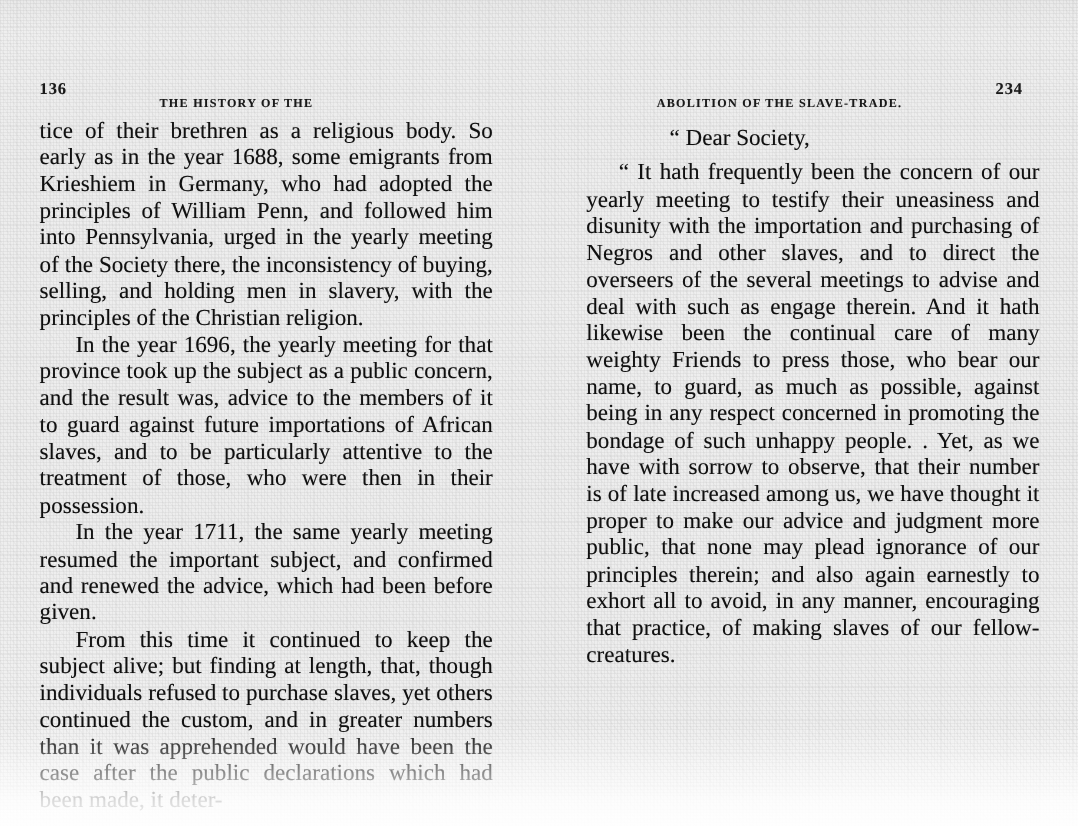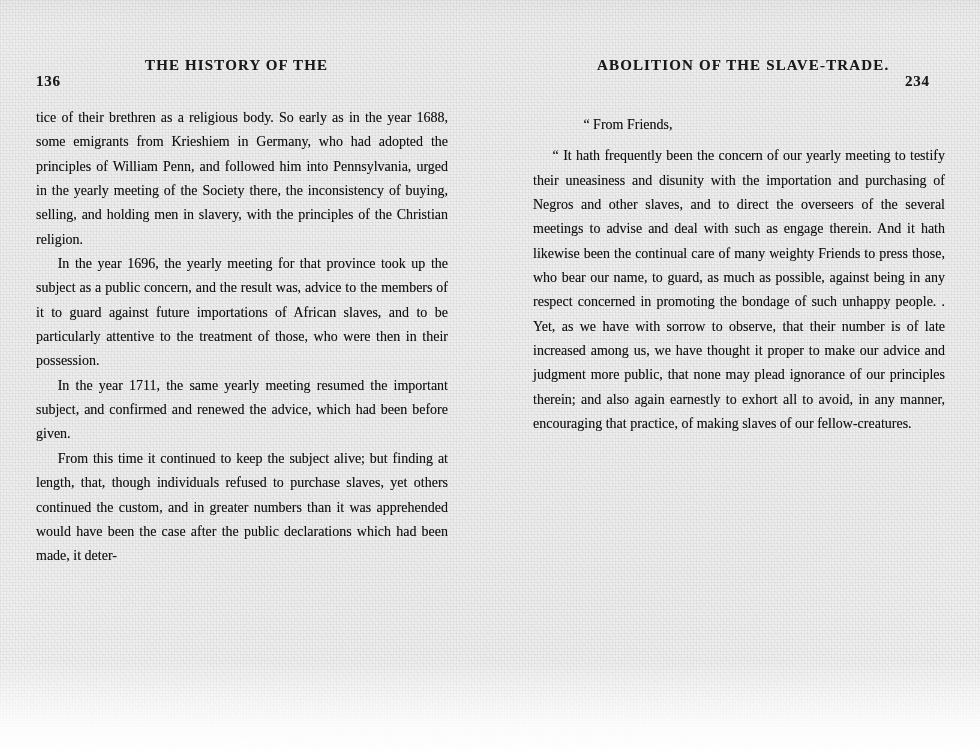--- a/index.html
+++ b/index.html
@@ -50,22 +50,22 @@
     position: absolute;
     left: 0; right: 0; top: 0;
     height: 26px;
     background: linear-gradient(180deg, rgba(232,232,232,.9) 0%, rgba(255,255,255,0) 100%);
     pointer-events: none;
   }
 
   
   .running-head {
     position: absolute;
-    top: 17px;
-    font-size: 15px;
+    top: 48px;
+    font-size: 11px;
     letter-spacing: 1.15px;
     font-weight: 700;
     color: #1a1a1a;
     white-space: nowrap;
   }
   .folio {
     position: absolute;
     top: 33px;
     font-size: 15px;
     letter-spacing: .8px;
@@ -75,21 +75,21 @@
   #folio-verso   { left: 36px; }
   #head-verso    { left: 145px; }
   #head-recto    { left: 597px; text-align: right; }
   #folio-recto   { left: 905px; }
 
   
   .column {
     position: absolute;
     top: 66px;
     width: 412px;
-    font-size: 14px;
+    font-size: 21px;
     line-height: 24.35px;
     text-align: justify;
     text-align-last: left;
     color: #101010;
     -webkit-font-smoothing: none;
   }
   #column-left  { left: 36px; }
   #column-right { left: 533px; }
 
   .para {
@@ -139,19 +139,19 @@
   <div class="folio" id="folio-recto">234</div>
 
   <div class="column" id="column-left">
     <p class="para no-indent">tice of their brethren as a religious body. So early as in the year 1688, some emigrants from Krieshiem in Germany, who had adopted the principles of William Penn, and followed him into Pennsylvania, urged in the yearly meeting of the Society there, the inconsistency of buying, selling, and holding men in slavery, with the principles of the Christian religion.</p>
     <p class="para">In the year 1696, the yearly meeting for that province took up the subject as a public concern, and the result was, advice to the members of it to guard against future importations of African slaves, and to be particularly attentive to the treatment of those, who were then in their possession.</p>
     <p class="para">In the year 1711, the same yearly meeting resumed the important subject, and confirmed and renewed the advice, which had been before given.</p>
     <p class="para">From this time it continued to keep the subject alive; but finding at length, that, though individuals refused to purchase slaves, yet others continued the custom, and in greater numbers than it was apprehended would have been the case after the public declarations which had been made, it deter-</p>
   </div>
 
   <div class="column" id="column-right">
-    <p class="para salutation">“ From Friends,</p>
+    <p class="para salutation">“ Dear Society,</p>
     <p class="para quote-open">“ It hath frequently been the concern of our yearly meeting to testify their uneasiness and disunity with the importation and purchasing of Negros and other slaves, and to direct the overseers of the several meetings to advise and deal with such as engage therein.  And it hath likewise been the continual care of many weighty Friends to press those, who bear our name, to guard, as much as possible, against being in any respect concerned in promoting the bondage of such unhappy people. . Yet, as we have with sorrow to observe, that their number is of late increased among us, we have thought it proper to make our advice and judgment more public, that none may plead ignorance of our principles therein; and also again earnestly to exhort all to avoid, in any manner, encouraging that practice, of making slaves of our fellow-creatures.</p>
   </div>
 
   <div id="grain"></div>
   <div id="lower-wash"></div>
 </div>
 
 </body></html>

